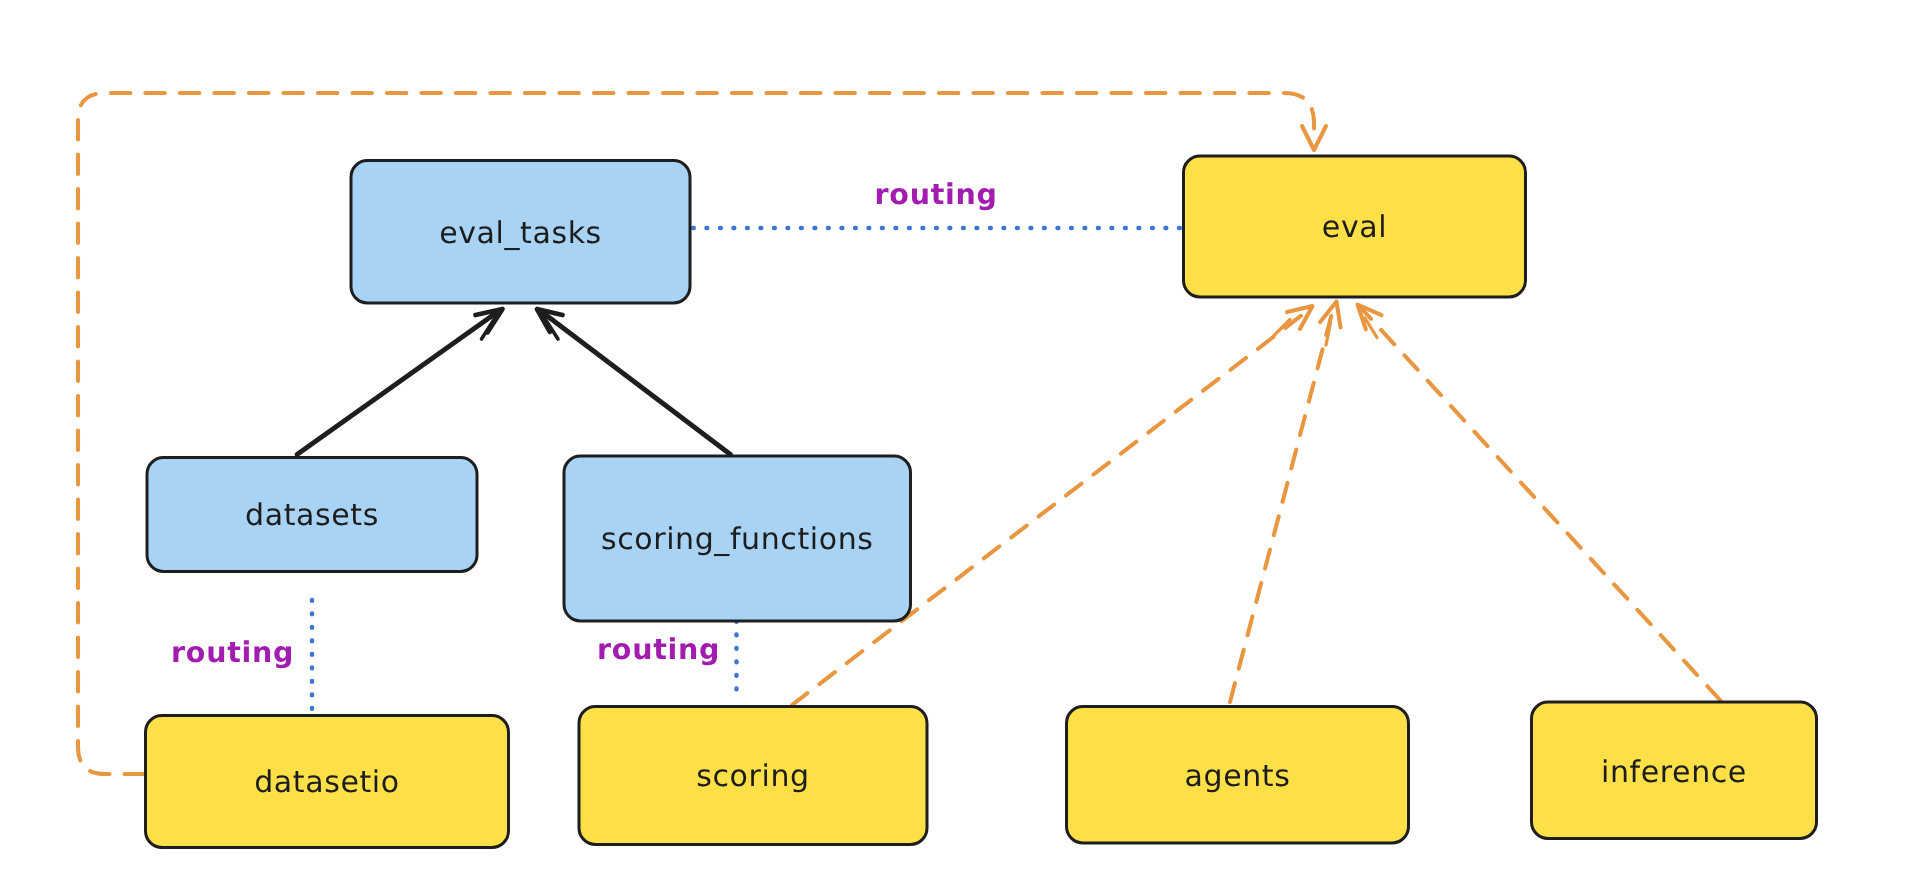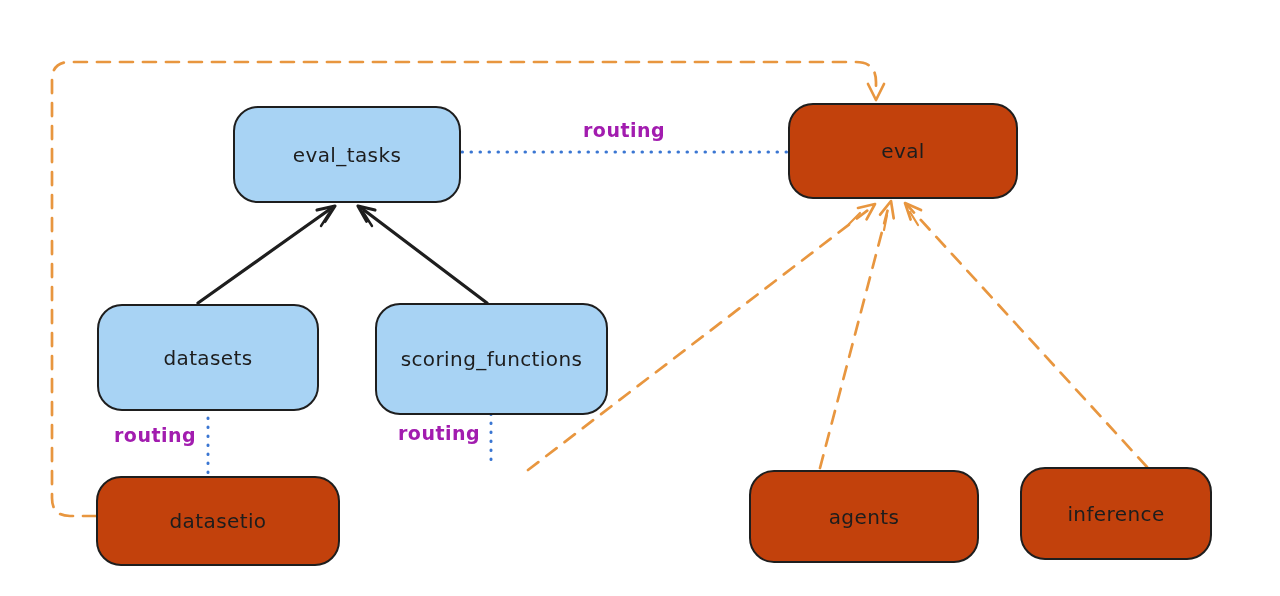--- a/index.html
+++ b/index.html
@@ -14,39 +14,39 @@
   .edges {
     position: absolute;
     left: 0; top: 0;
     width: 1280px; height: 596px;
     pointer-events: none;
   }
   .node {
     position: absolute;
     box-sizing: border-box;
     border: 2.6px solid #1e1e1e;
-    border-radius: 25px;
+    border-radius: 12px;
     display: flex;
     align-items: center;
     justify-content: center;
     font-size: 20px;
     font-weight: 500;
     letter-spacing: 0.4px;
     color: #1d1d1d;
   }
   .node.blue  { background: #a8d3f4; }
-  .node.green { background: #c2410c; }
+  .node.green { background: #fde047; }
 
   .n-eval_tasks        { left: 233px; top: 106px; width: 228px; height: 97px; }
   .n-eval              { left: 788px; top: 103px; width: 230px; height: 96px; }
-  .n-datasets          { left:  97px; top: 304px; width: 222px; height: 107px; }
+  .n-datasets          { left:  97px; top: 304px; width: 222px; height: 78px; }
   .n-scoring_functions { left: 375px; top: 303px; width: 233px; height: 112px; }
   .n-datasetio         { left:  96px; top: 476px; width: 244px; height: 90px; }
   .n-scoring           { left: 385px; top: 470px; width: 234px; height: 94px; }
-  .n-agents            { left: 710px; top: 470px; width: 230px; height: 93px; margin-left: 39px; }
+  .n-agents            { left: 710px; top: 470px; width: 230px; height: 93px; }
   .n-inference         { left: 1020px; top: 467px; width: 192px; height: 93px; }
 
   .edge-label {
     position: absolute;
     color: #a21caf;
     font-size: 19px;
     font-weight: 700;
     letter-spacing: 0.5px;
     white-space: nowrap;
   }
@@ -106,20 +106,23 @@
   </div>
 
   <div class="node blue n-scoring_functions">
     <span>scoring_functions</span>
   </div>
 
   <div class="node green n-datasetio">
     <span>datasetio</span>
   </div>
 
+  <div class="node green n-scoring">
+    <span>scoring</span>
+  </div>
 
   <div class="node green n-agents">
     <span>agents</span>
   </div>
 
   <div class="node green n-inference">
     <span>inference</span>
   </div>
 
   <span class="edge-label lbl-routing-top">routing</span>

